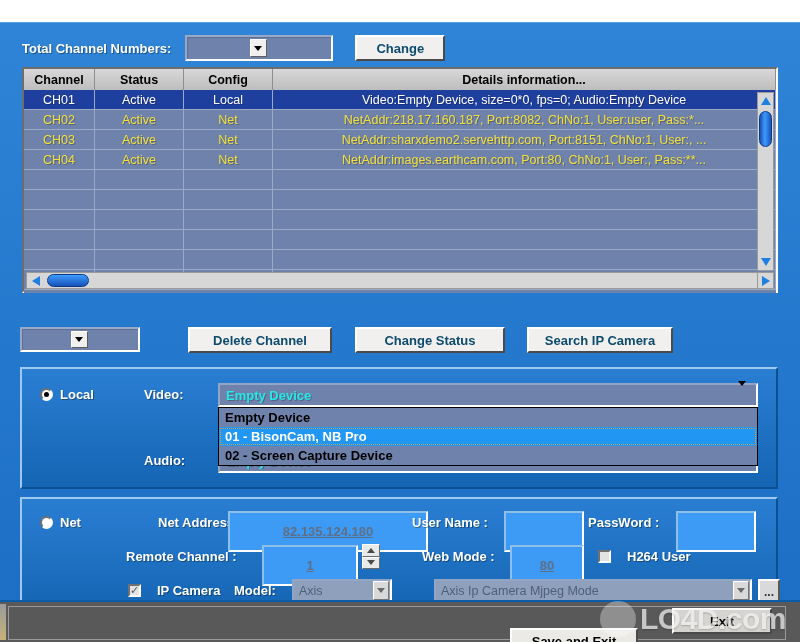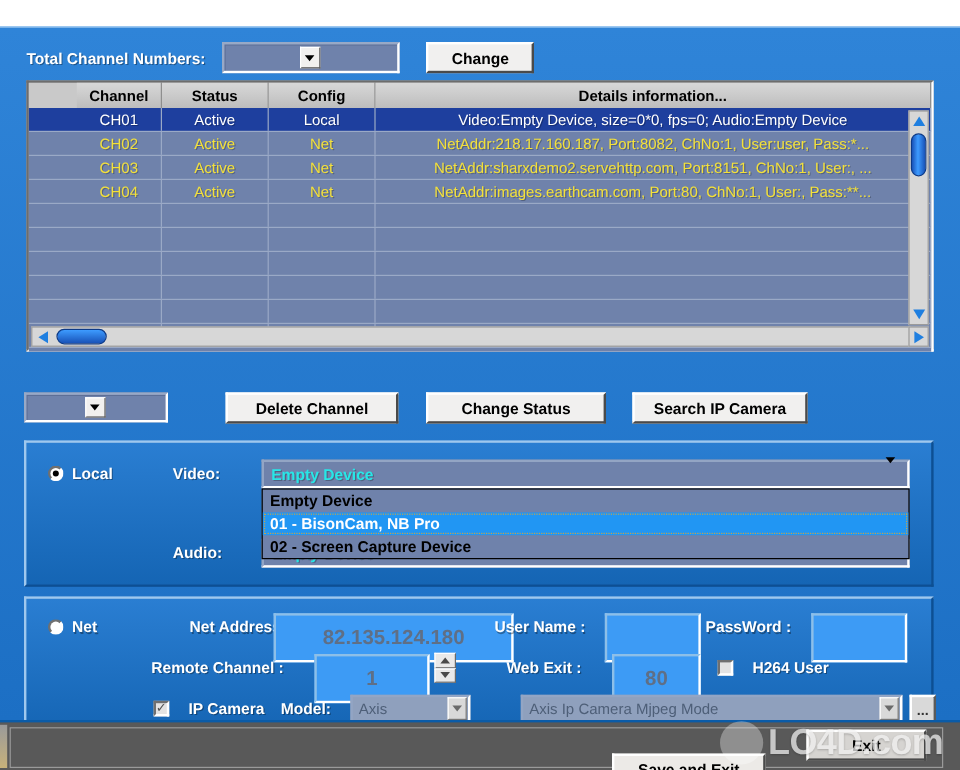--- a/index.html
+++ b/index.html
@@ -63,21 +63,21 @@
   .arrowbtn .tri {
     width: 0; height: 0; border-left: 4px solid transparent;
     border-right: 4px solid transparent; border-top: 5px solid #000;
   }
 
   #combo-channels { left: 0; width: 148px; height: 26px; margin-left: 14px; }
 
   .btn {
     background: #f1f0ef;
     border: 2px solid; border-color: #ffffff #4a4a4a #4a4a4a #ffffff;
-    font-size: 13px; font-weight: bold; color: #000000;
+    font-size: 13px; font-weight: bold; color: #0c4a6e;
     display: flex; align-items: center; justify-content: center;
     cursor: default; white-space: nowrap; text-align: center;
   }
 
   #btn-change { width: 90px; height: 26px; margin-left: 22px; }
 
   
   .tablewrap {
     position: absolute; left: 22px; top: 44px; width: 756px; height: 226px;
     background: #b6b6b6;
@@ -95,21 +95,21 @@
   .trow .td {
     font-size: 12.5px; display: flex; align-items: center;
     justify-content: center; border-right: 1px solid #9aa9c6;
     color: #f3e03a; white-space: nowrap; overflow: hidden;
     text-shadow: 1px 1px 0 rgba(0,0,0,.25);
   }
   .trow.sel { background: #1e3f9e; }
   .trow.sel .td { color: #ffffff; }
   .trow.empty .td { color: transparent; }
 
-  .c-ch   { width: 71px; margin-left: 40px; }
+  .c-ch   { width: 71px; }
   .c-st   { width: 89px; }
   .c-cf   { width: 89px; }
   .c-dt   { flex: 1; }
 
   
   .vscroll {
     position: absolute; right: 2px; top: 23px; width: 17px; height: 179px;
     background: #d7d7d7;
     border: 1px solid #9a9a9a;
     display: flex; flex-direction: column; align-items: center;
@@ -230,21 +230,21 @@
     background: #2196f3; color: #ffffff;
     outline: 1px dotted #c8a24a; outline-offset: -2px;
   }
 
   
   .tfield {
     position: absolute; height: 41px;
     background: #3d9bf5;
     border: 2px solid; border-color: #8dbfe8 #ffffff #ffffff #8dbfe8;
     display: flex; align-items: center;
-    font-size: 17px; font-weight: bold;
+    font-size: 13px; font-weight: bold; text-decoration: underline;
   }
   .tfield.disabled { color: #5f6f86; justify-content: center; }
   .tfield.blank { color: transparent; }
 
   #f-netaddr  { left: 206px; top: 12px; width: 200px; }
   #f-username { left: 482px; top: 12px; width: 80px;  }
   #f-password { left: 654px; top: 12px; width: 80px;  }
   #f-remote   { left: 240px; top: 46px; width: 96px;  }
   #f-webport  { left: 488px; top: 46px; width: 74px;  }
 
@@ -513,21 +513,21 @@
       <div class="tfield disabled" id="f-remote">1</div>
       <div class="spin">
         <div>
             <span class="su"></span>
           </div>
         <div>
             <span class="sd"></span>
           </div>
       </div>
 
-      <span class="flabel" style="left:400px; top:50px;">Web Exit :</span>
+      <span class="flabel" style="left:400px; top:50px;">Web Mode :</span>
       <div class="tfield disabled" id="f-webport">80</div>
 
       <div class="chk" style="left:576px; top:50px;">
         <span class="cb"></span>
         <span class="cl">H264 User</span>
       </div>
 
       <div class="chk" style="left:106px; top:84px;">
         <span class="cb">✓</span>
         <span class="cl">IP Camera</span>

